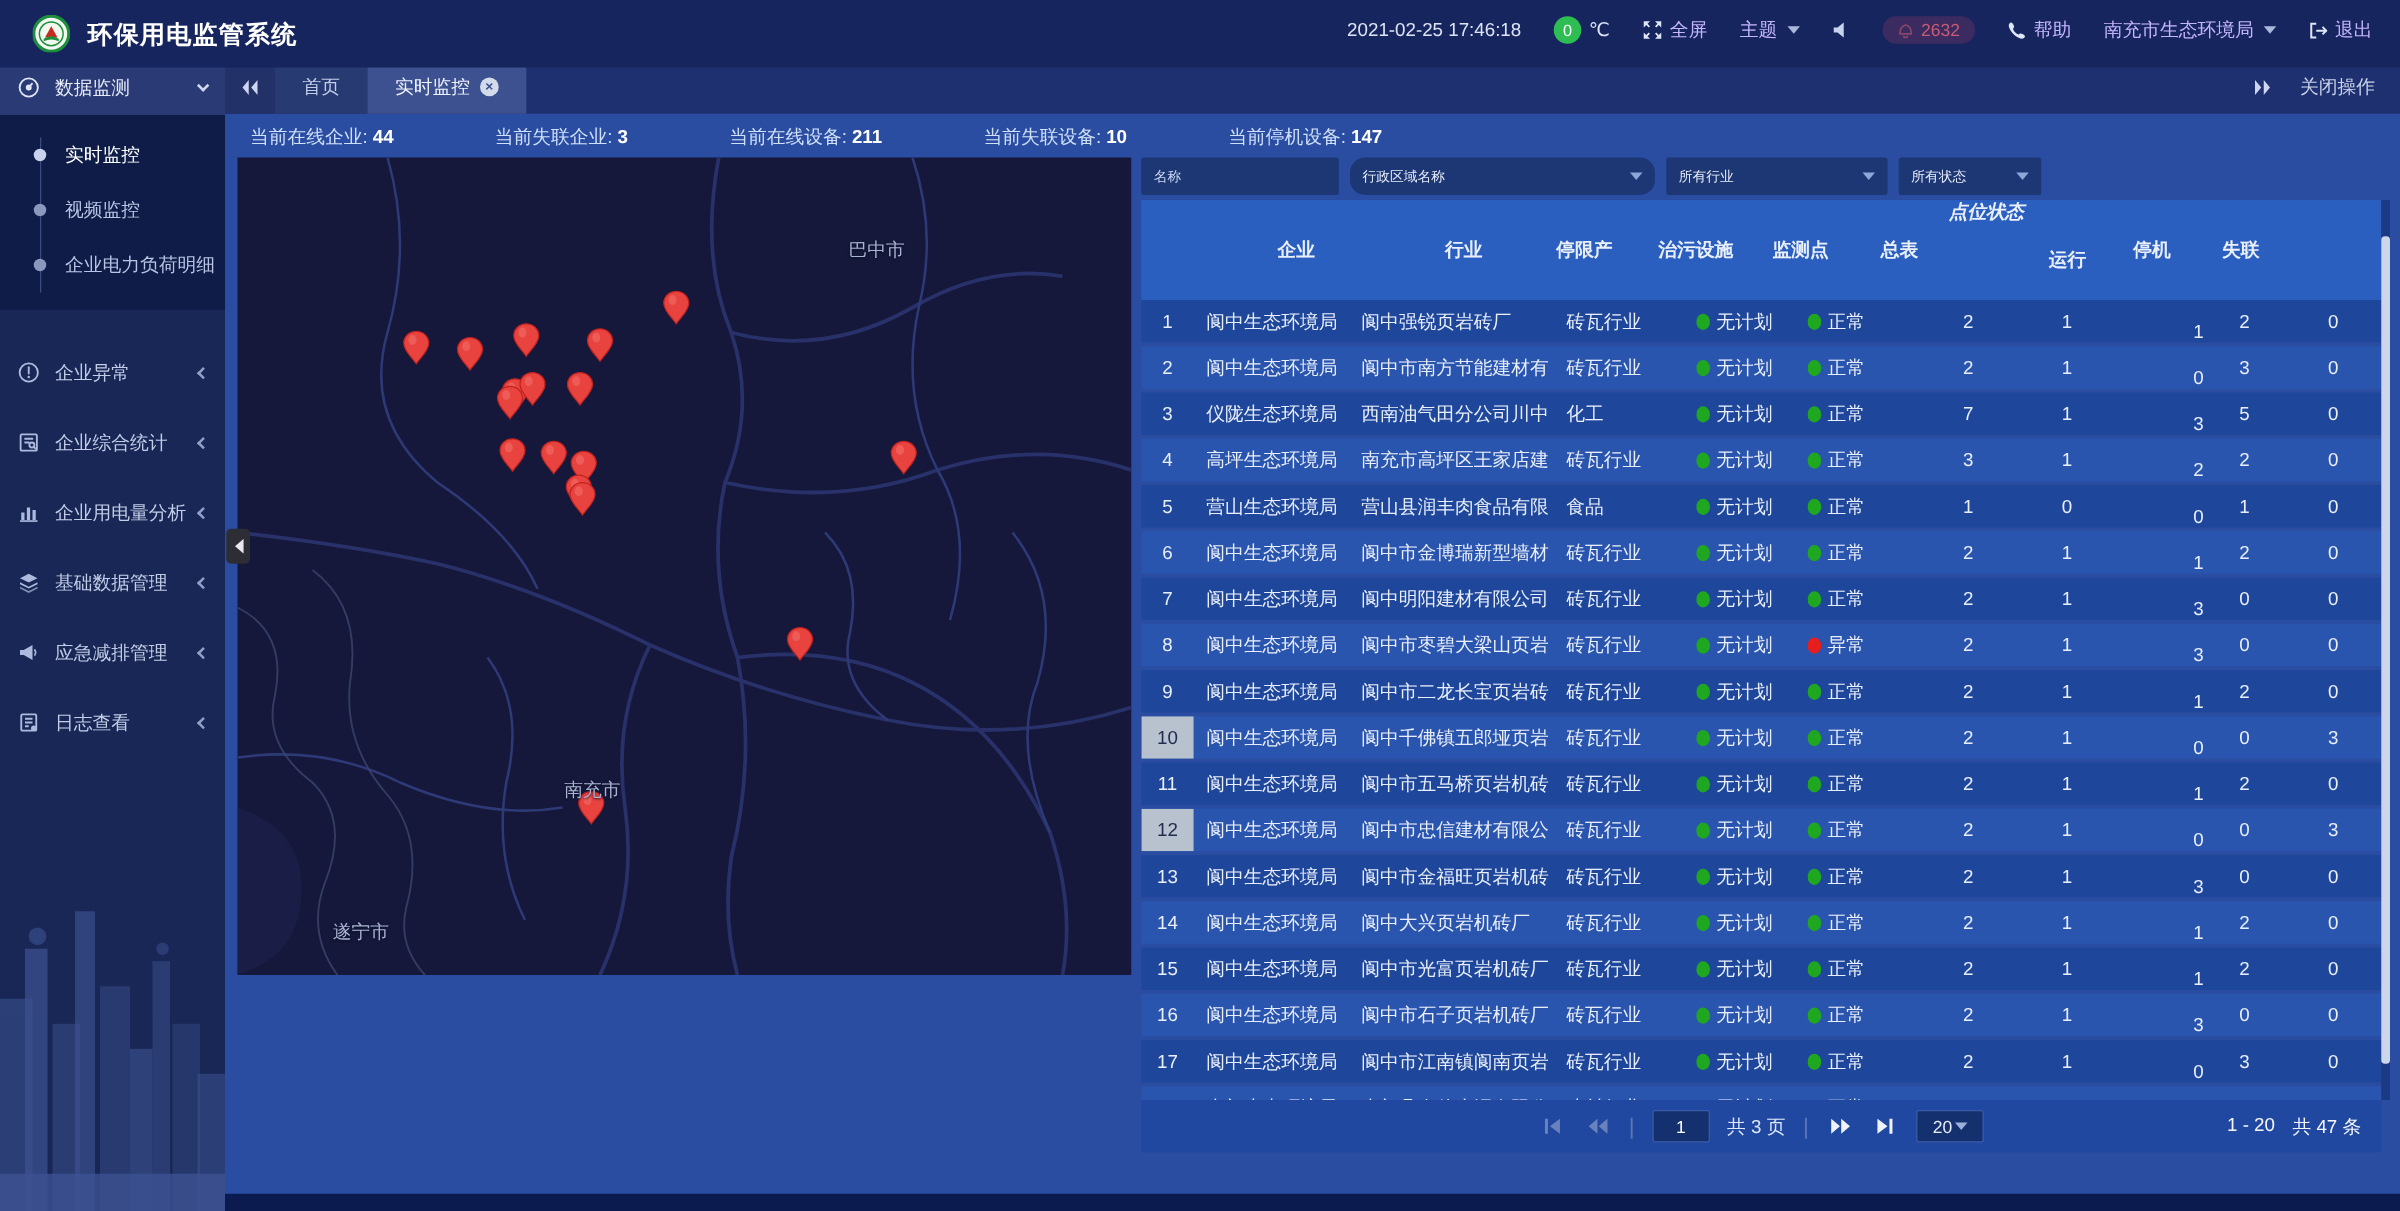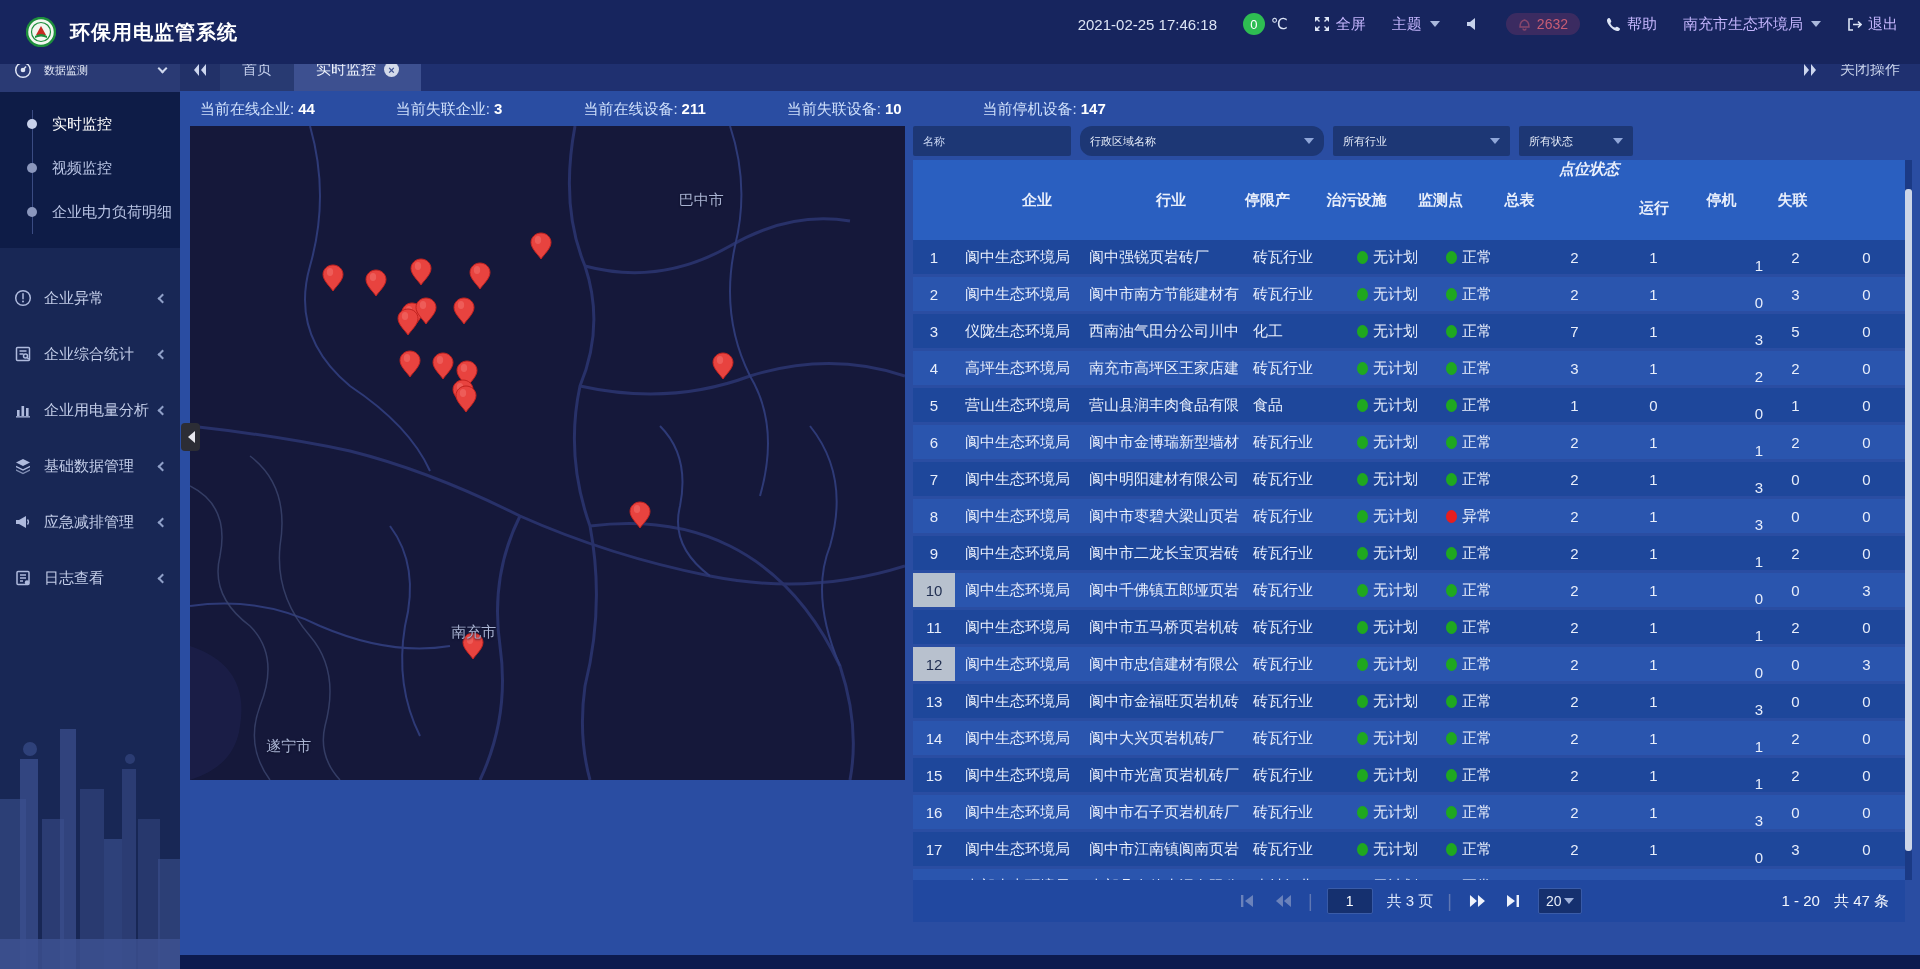--- a/index.html
+++ b/index.html
@@ -1,38 +1,38 @@
 <!DOCTYPE html>
 <html><head>
 <meta charset="utf-8">
 <style>
   * { margin:0; padding:0; box-sizing:border-box; }
   html,body { width:1920px; height:969px; overflow:hidden; background:#0c1747;
     font-family:"Liberation Sans","DejaVu Sans",sans-serif; }
   .app { position:relative; width:1920px; height:969px; background:#2a4da2; }
 
   
-  .header { position:absolute; left:0; top:0; width:1920px; height:64px; background:#17255e;
+  .header { position:absolute; left:0; top:0; width:1920px; height:54px; background:#17255e;
     display:flex; align-items:center; z-index:30; }
   .logo { width:30px; height:30px; margin-left:26px; }
   .app-title { color:#fff; font-size:20px; font-weight:bold; margin-left:14px; letter-spacing:1px; }
   .header-right { position:absolute; right:0; top:0; height:48px; display:flex; align-items:center; gap:26px; padding-right:22px; color:#dde5f6; font-size:15px; }
   .datetime { color:#dbe3f4; }
   .temp { display:flex; align-items:center; gap:6px; }
   .temp-badge { width:22px; height:22px; border-radius:50%; background:#2ebd52; color:#fff; font-size:13px;
     display:flex; align-items:center; justify-content:center; }
   .hbtn { display:flex; align-items:center; gap:6px; cursor:pointer; color:#c4b5fd; }
   .hbtn svg { display:block; }
   .chev-down { width:0; height:0; border-left:5px solid transparent; border-right:5px solid transparent; border-top:6px solid #aab8dc; margin-left:2px; }
   .notif-pill { display:flex; align-items:center; gap:6px; background:rgba(190,70,110,0.22); border-radius:12px; padding:3px 12px; color:#c75d74; font-size:14px; }
   .notif-pill svg { opacity:.55; }
 
   
   .sidebar { position:absolute; left:0; top:48px; width:180px; height:921px; background:#182755; z-index:20; }
-  .menu-group-header { height:44px; background:#2a3a74; display:flex; align-items:center; padding:0 14px; color:#e6ebf8; font-size:11px; cursor:pointer; }
+  .menu-group-header { height:44px; background:#2a3a74; display:flex; align-items:center; padding:0 14px; color:#e6ebf8; font-size:15px; cursor:pointer; }
   .menu-group-header .gicon { margin-right:12px; display:flex; }
   .menu-group-header .spacer { flex:1; }
   .submenu { background:#0e1c47; padding:10px 0 14px 0; position:relative; }
   .submenu .rail { position:absolute; left:32px; top:18px; bottom:14px; width:1px; background:#3a4b82; }
   .submenu-item { position:relative; height:44px; display:flex; align-items:center; padding-left:52px; color:#b9c4e4; font-size:15px; cursor:pointer; }
   .submenu-item .dot { position:absolute; left:27px; width:10px; height:10px; border-radius:50%; background:#8b97bd; }
   .submenu-item.active { color:#ffffff; }
   .submenu-item.active .dot { background:#c9d2ec; }
   .menu-item { height:56px; display:flex; align-items:center; padding:0 14px; color:#c3cde8; font-size:15px; cursor:pointer; }
   .menu-item .gicon { margin-right:12px; display:flex; }
@@ -93,21 +93,21 @@
   .col-run{width:70px; text-align:right;margin-top:16px;} .col-halt{width:65px; text-align:center;} .col-lost{width:77px; text-align:center;}
 
   .vscroll { position:absolute; right:0; top:34px; width:7px; height:720px; background:#1b3a85; }
   .vscroll .thumb { position:absolute; left:0; width:7px; top:4%; height:92%; background:#cdd6e8; border-radius:3px; cursor:grab; }
 
   .pagination { position:absolute; left:0; top:754px; width:992px; height:42px; background:#2148a0; display:flex; align-items:center; color:#dfe8fa; font-size:15px; }
   .pg-center { position:absolute; left:50%; transform:translateX(-50%); display:flex; align-items:center; gap:14px; }
   .pg-btn { display:flex; align-items:center; justify-content:center; width:22px; height:22px; cursor:pointer; }
   .pg-sep { color:#5f77b3; font-size:18px; }
   .pg-input { width:46px; height:26px; background:#15306f; border:1px solid #3a5ca8; color:#fff; text-align:center; font-size:14px; line-height:24px; border-radius:2px; }
-  .pg-size { width:44px; height:26px; background:#15306f; border:1px solid #3a5ca8; color:#e6ecf8; font-size:14px; display:flex; align-items:center; justify-content:flex-start; padding:0 7px; border-radius:2px; cursor:pointer; }
+  .pg-size { width:54px; height:26px; background:#15306f; border:1px solid #3a5ca8; color:#e6ecf8; font-size:14px; display:flex; align-items:center; justify-content:center; padding:0 7px; border-radius:2px; cursor:pointer; }
   .pg-range { position:absolute; right:16px; display:flex; gap:14px; color:#f2f5fc; }
 
   .bottom-strip { position:absolute; left:180px; top:955px; width:1740px; height:14px; background:#0c1b4f; }
 </style>
 </head>
 <body>
 
 <div class="app">
 
   <div class="header">

